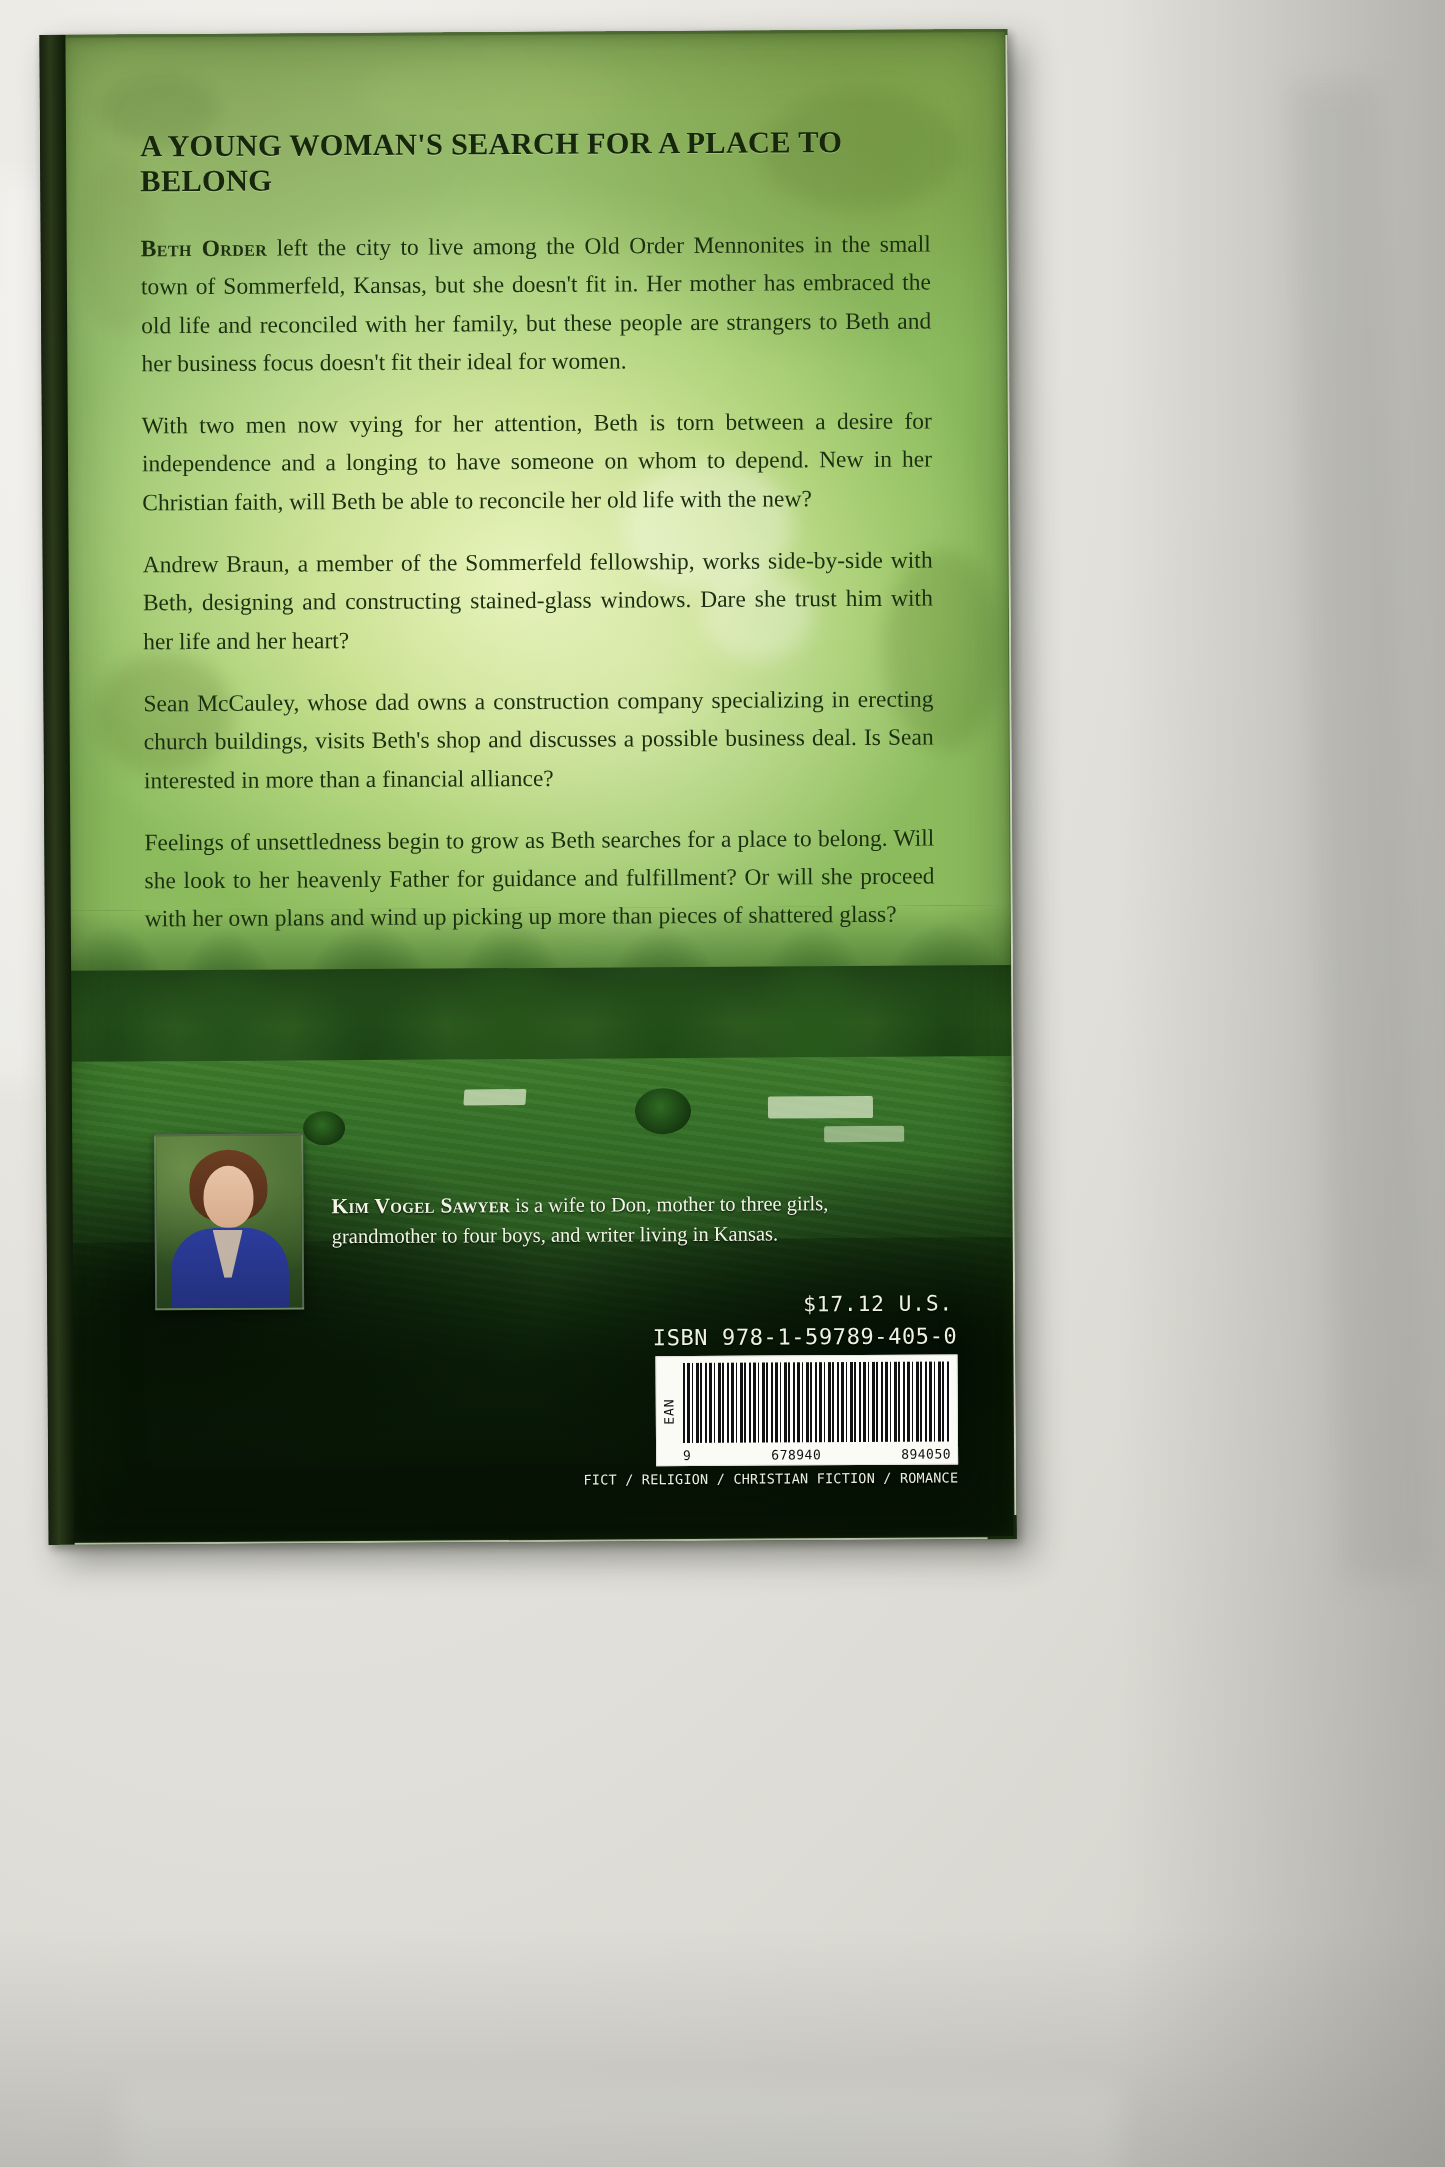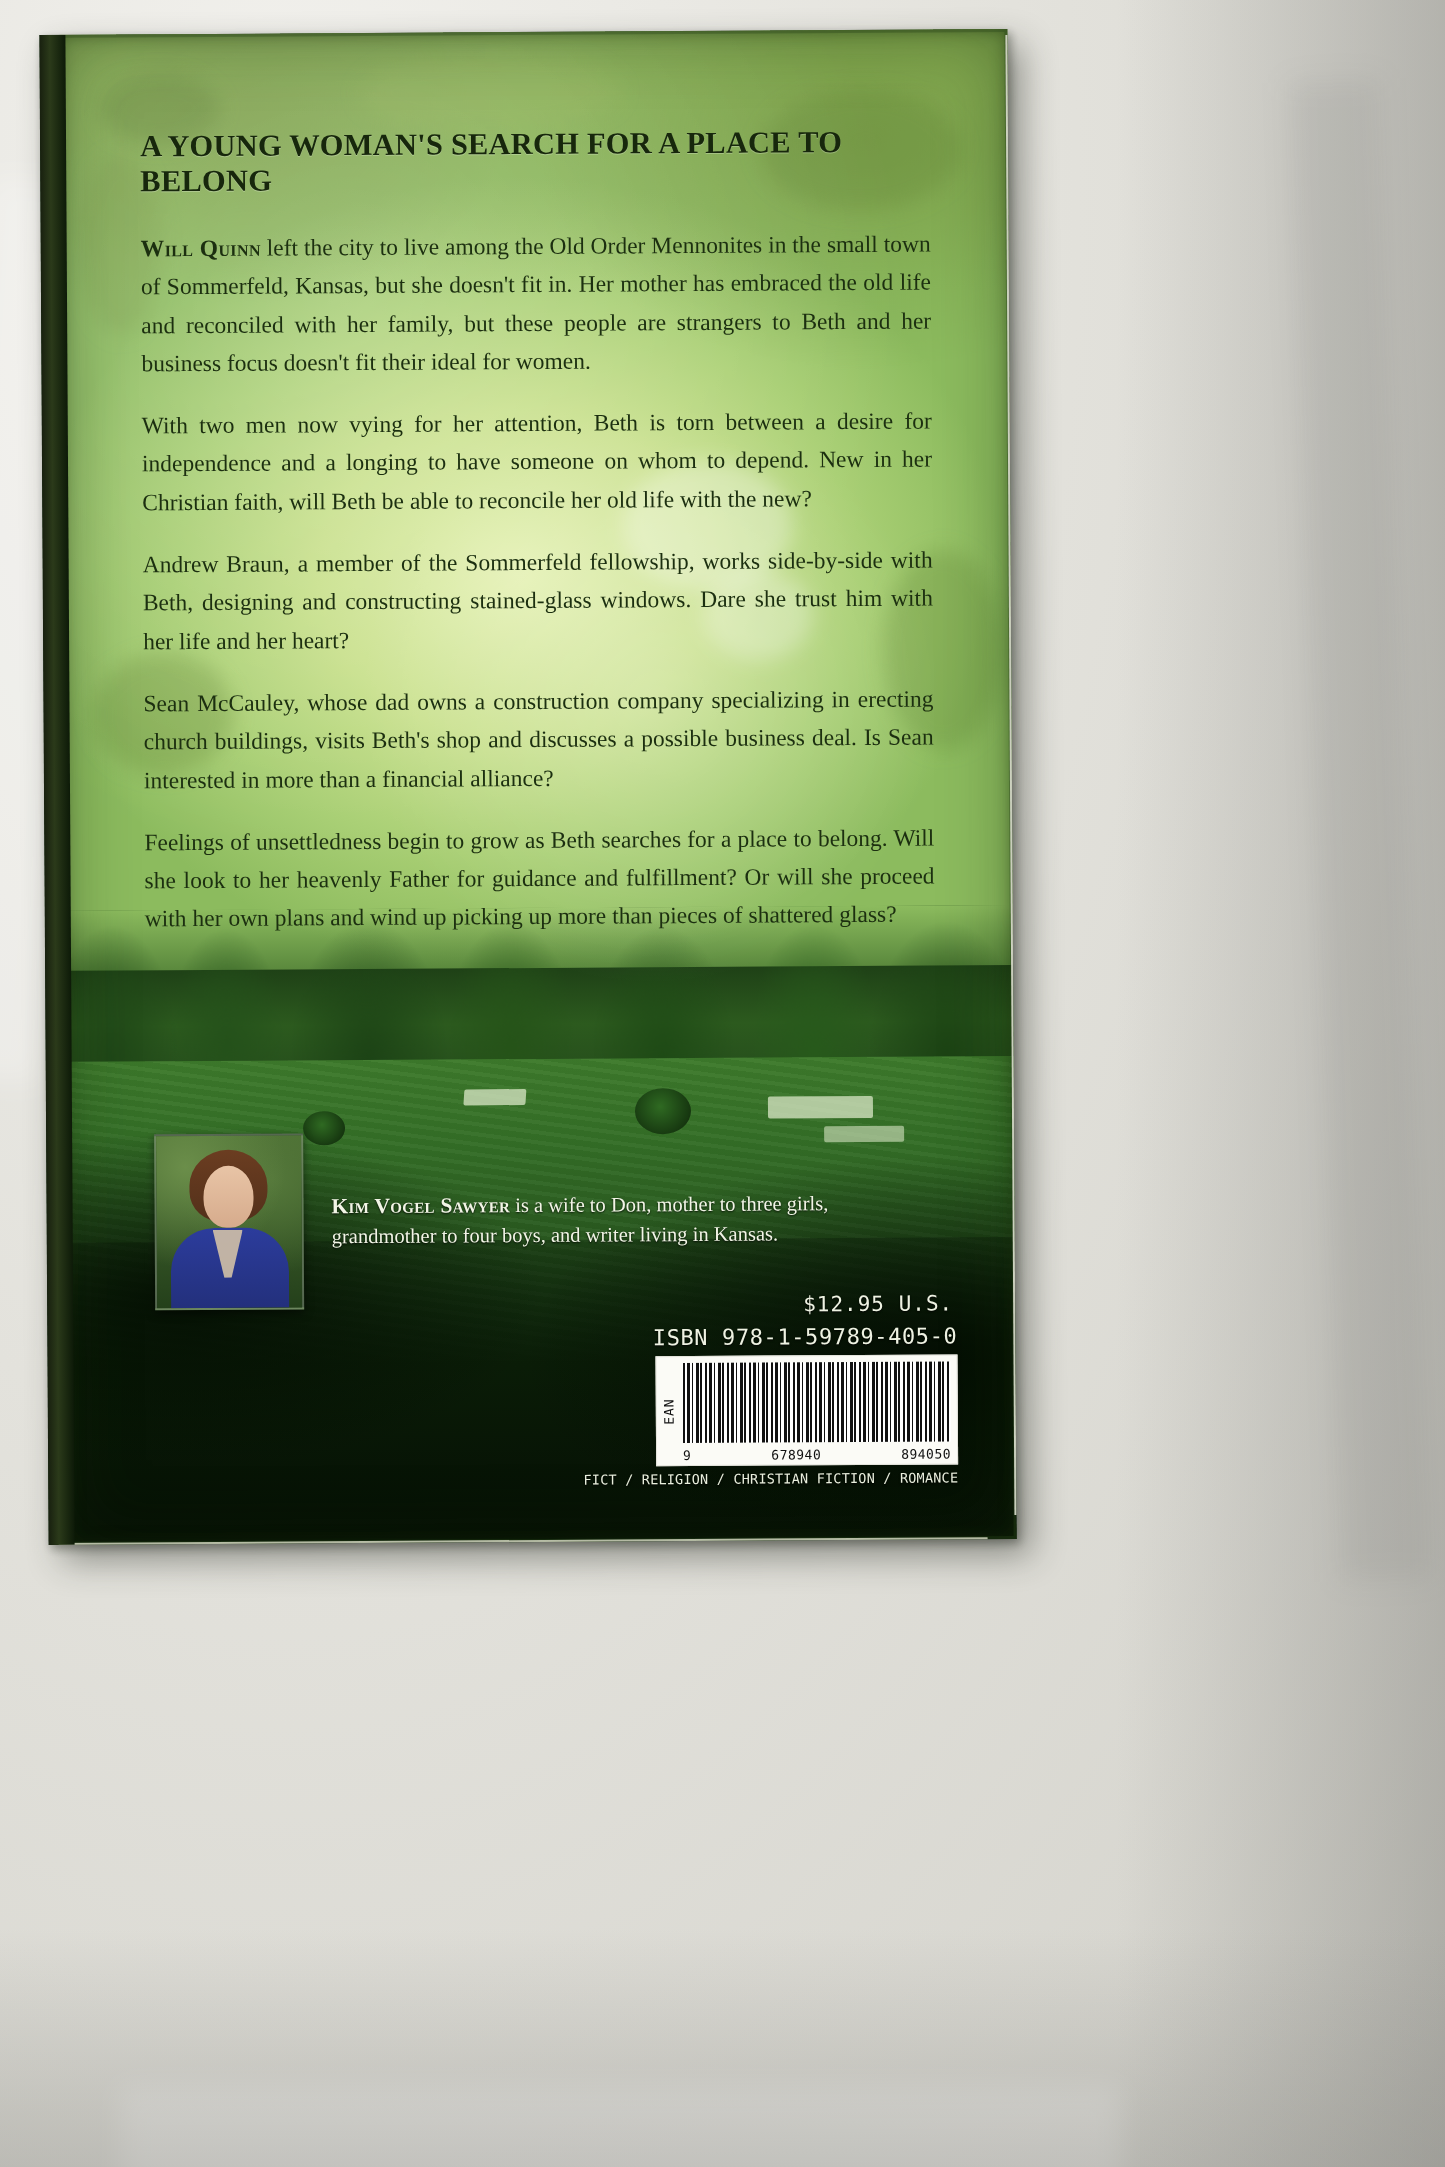--- a/index.html
+++ b/index.html
@@ -408,42 +408,42 @@
     <div class="art-dark"></div>
     <div class="art-dark-2"></div>
     <div class="art-wash"></div>
     <div class="cover-vignette"></div>
     <div class="cover-border"></div>
   </div>
 
   <div class="text-area">
     <h1 class="headline">A YOUNG WOMAN'S SEARCH FOR A PLACE TO BELONG</h1>
 
-    <p class="blurb"><span class="smallcaps">Will Quinn</span><span> left the city to live among the Old Order Mennonites in the small town of Sommerfeld, Kansas, but she doesn't fit in. Her mother has embraced the old life and reconciled with her family, but these people are strangers to Beth and her business focus doesn't fit their ideal for women.</span></p>
+    <p class="blurb"><span class="smallcaps">Beth Order</span><span> left the city to live among the Old Order Mennonites in the small town of Sommerfeld, Kansas, but she doesn't fit in. Her mother has embraced the old life and reconciled with her family, but these people are strangers to Beth and her business focus doesn't fit their ideal for women.</span></p>
 
     <p class="blurb">With two men now vying for her attention, Beth is torn between a desire for independence and a longing to have someone on whom to depend. New in her Christian faith, will Beth be able to reconcile her old life with the new?</p>
 
     <p class="blurb">Andrew Braun, a member of the Sommerfeld fellowship, works side-by-side with Beth, designing and constructing stained-glass windows. Dare she trust him with her life and her heart?</p>
 
     <p class="blurb">Sean McCauley, whose dad owns a construction company specializing in erecting church buildings, visits Beth's shop and discusses a possible business deal. Is Sean interested in more than a financial alliance?</p>
 
     <p class="blurb">Feelings of unsettledness begin to grow as Beth searches for a place to belong. Will she look to her heavenly Father for guidance and fulfillment? Or will she proceed with her own plans and wind up picking up more than pieces of shattered glass?</p>
   </div>
 
   <div class="author-photo">
     <div class="ap-bg"></div>
     <div class="ap-hair"></div>
     <div class="ap-face"></div>
     <div class="ap-body"></div>
     <div class="ap-collar"></div>
   </div>
 
   <div class="author-bio"><span class="author-name">Kim Vogel Sawyer</span><span> is a wife to Don, mother to three girls, grandmother to four boys, and writer living in Kansas.</span></div>
 
-  <div class="price">$12.95 U.S.</div>
+  <div class="price">$17.12 U.S.</div>
   <div class="isbn-text">ISBN 978-1-59789-405-0</div>
 
   <div class="barcode-box">
     <div class="ean-label">
         <span>EAN</span>
       </div>
     <div class="bars">
       <div class="bars-digits">
         <span>9</span>
         <span>678940</span>

